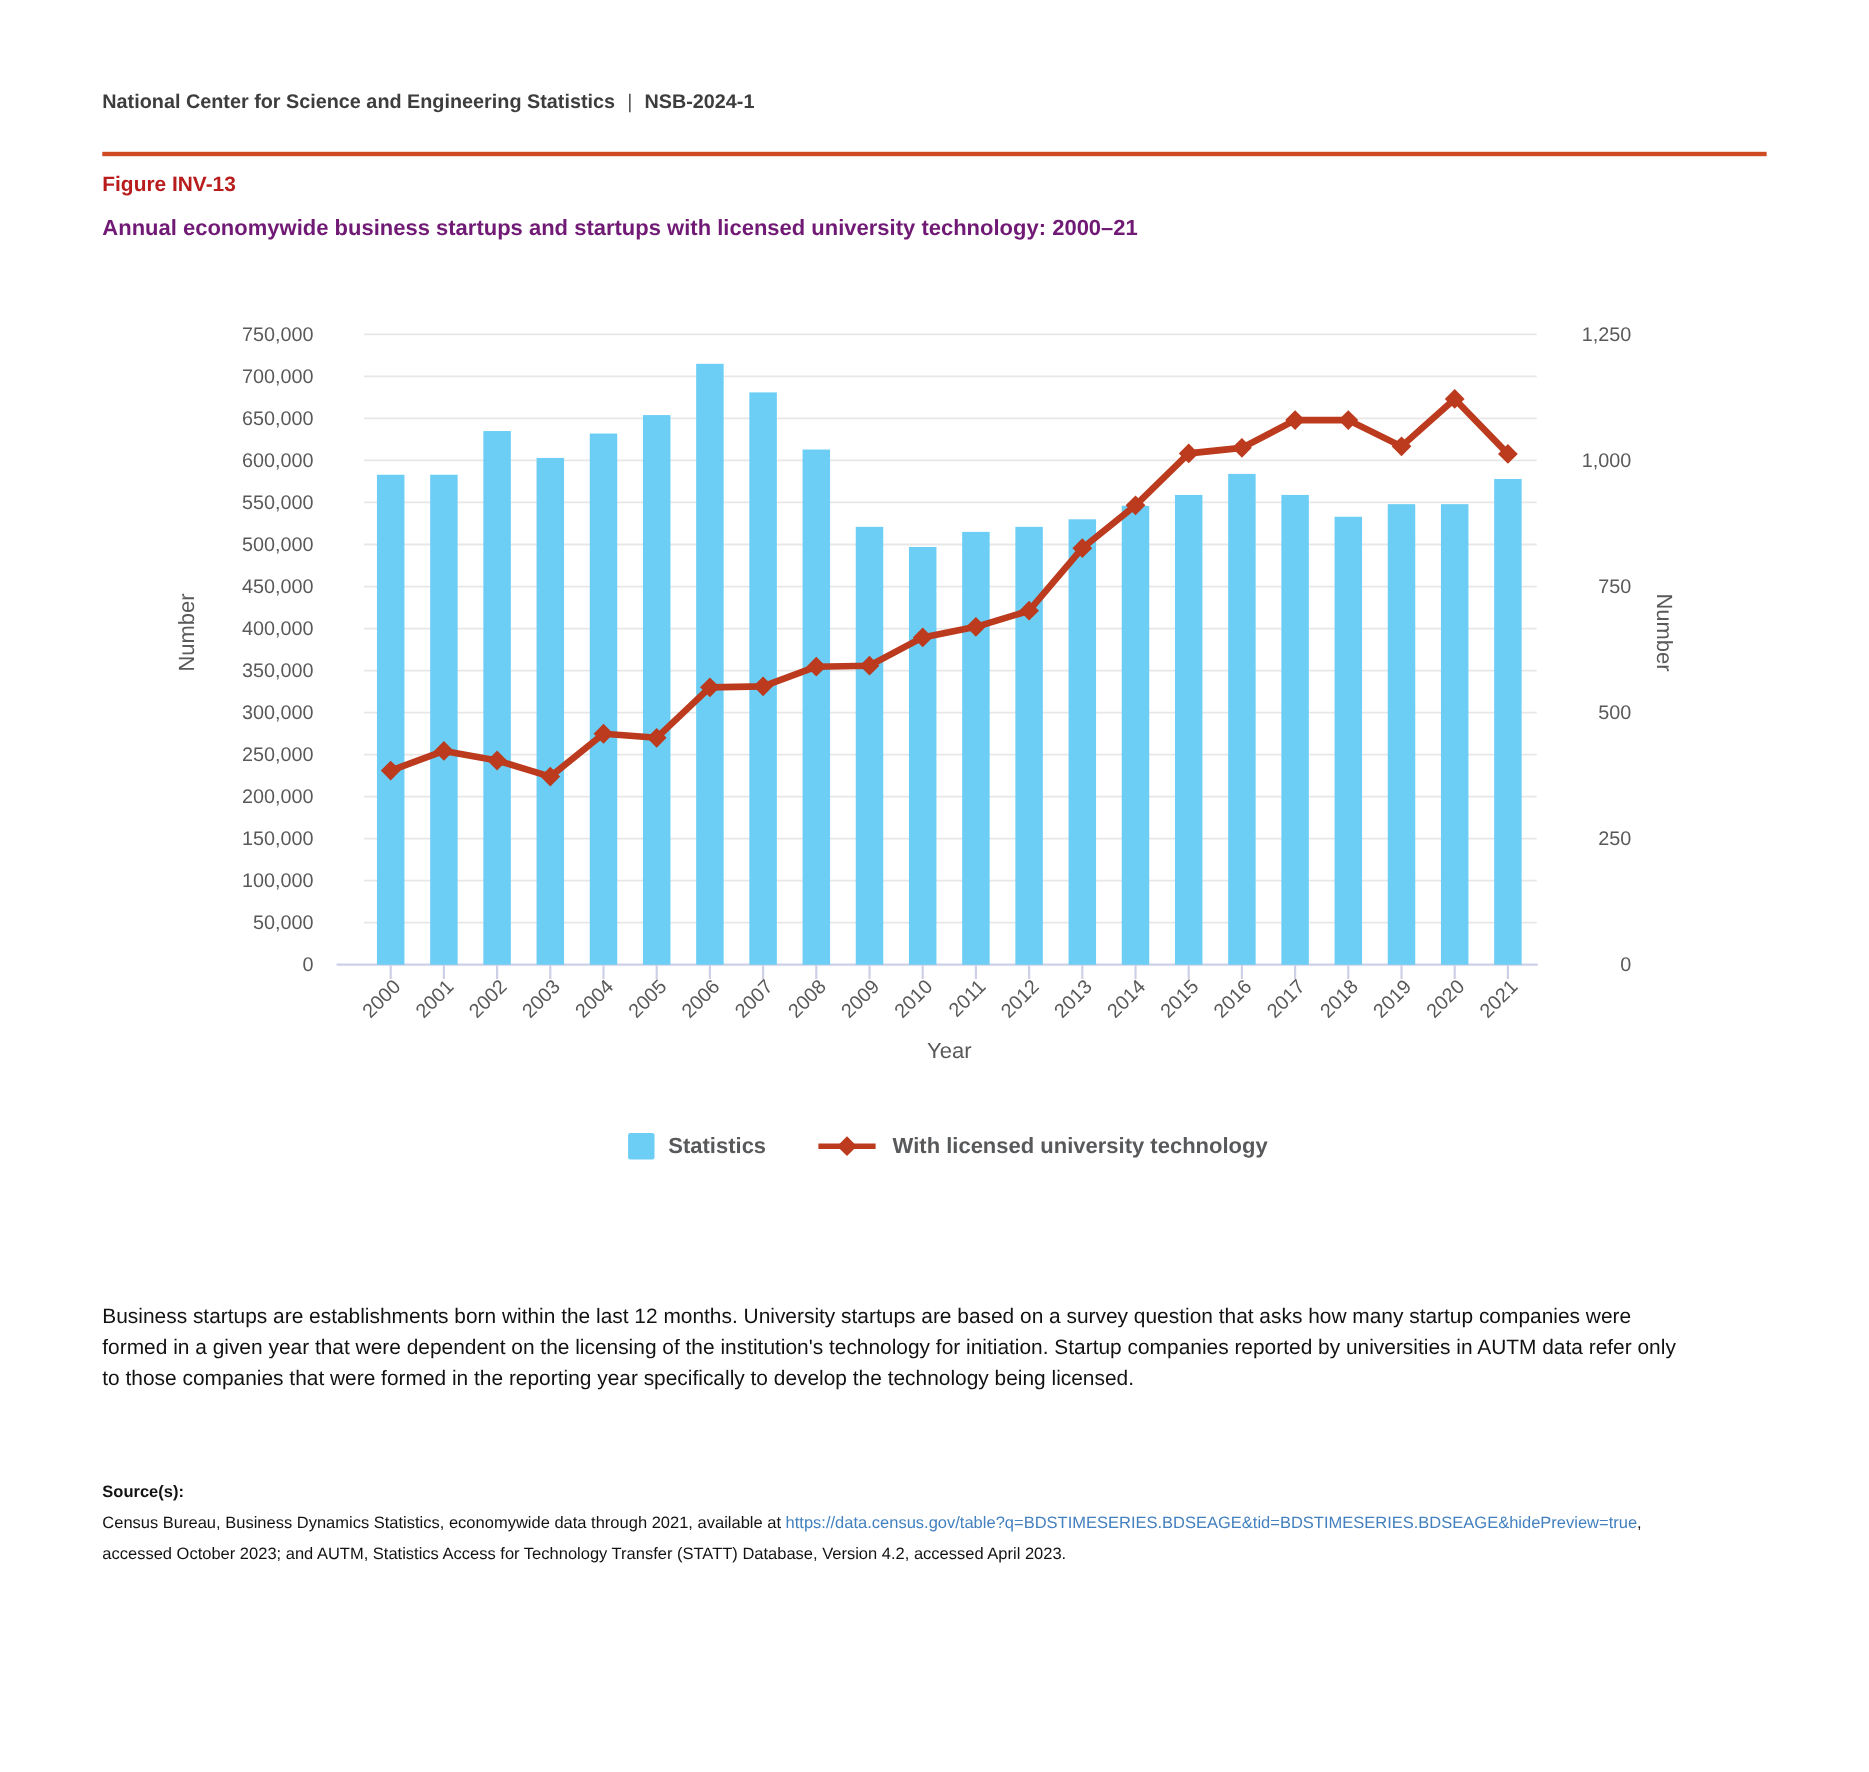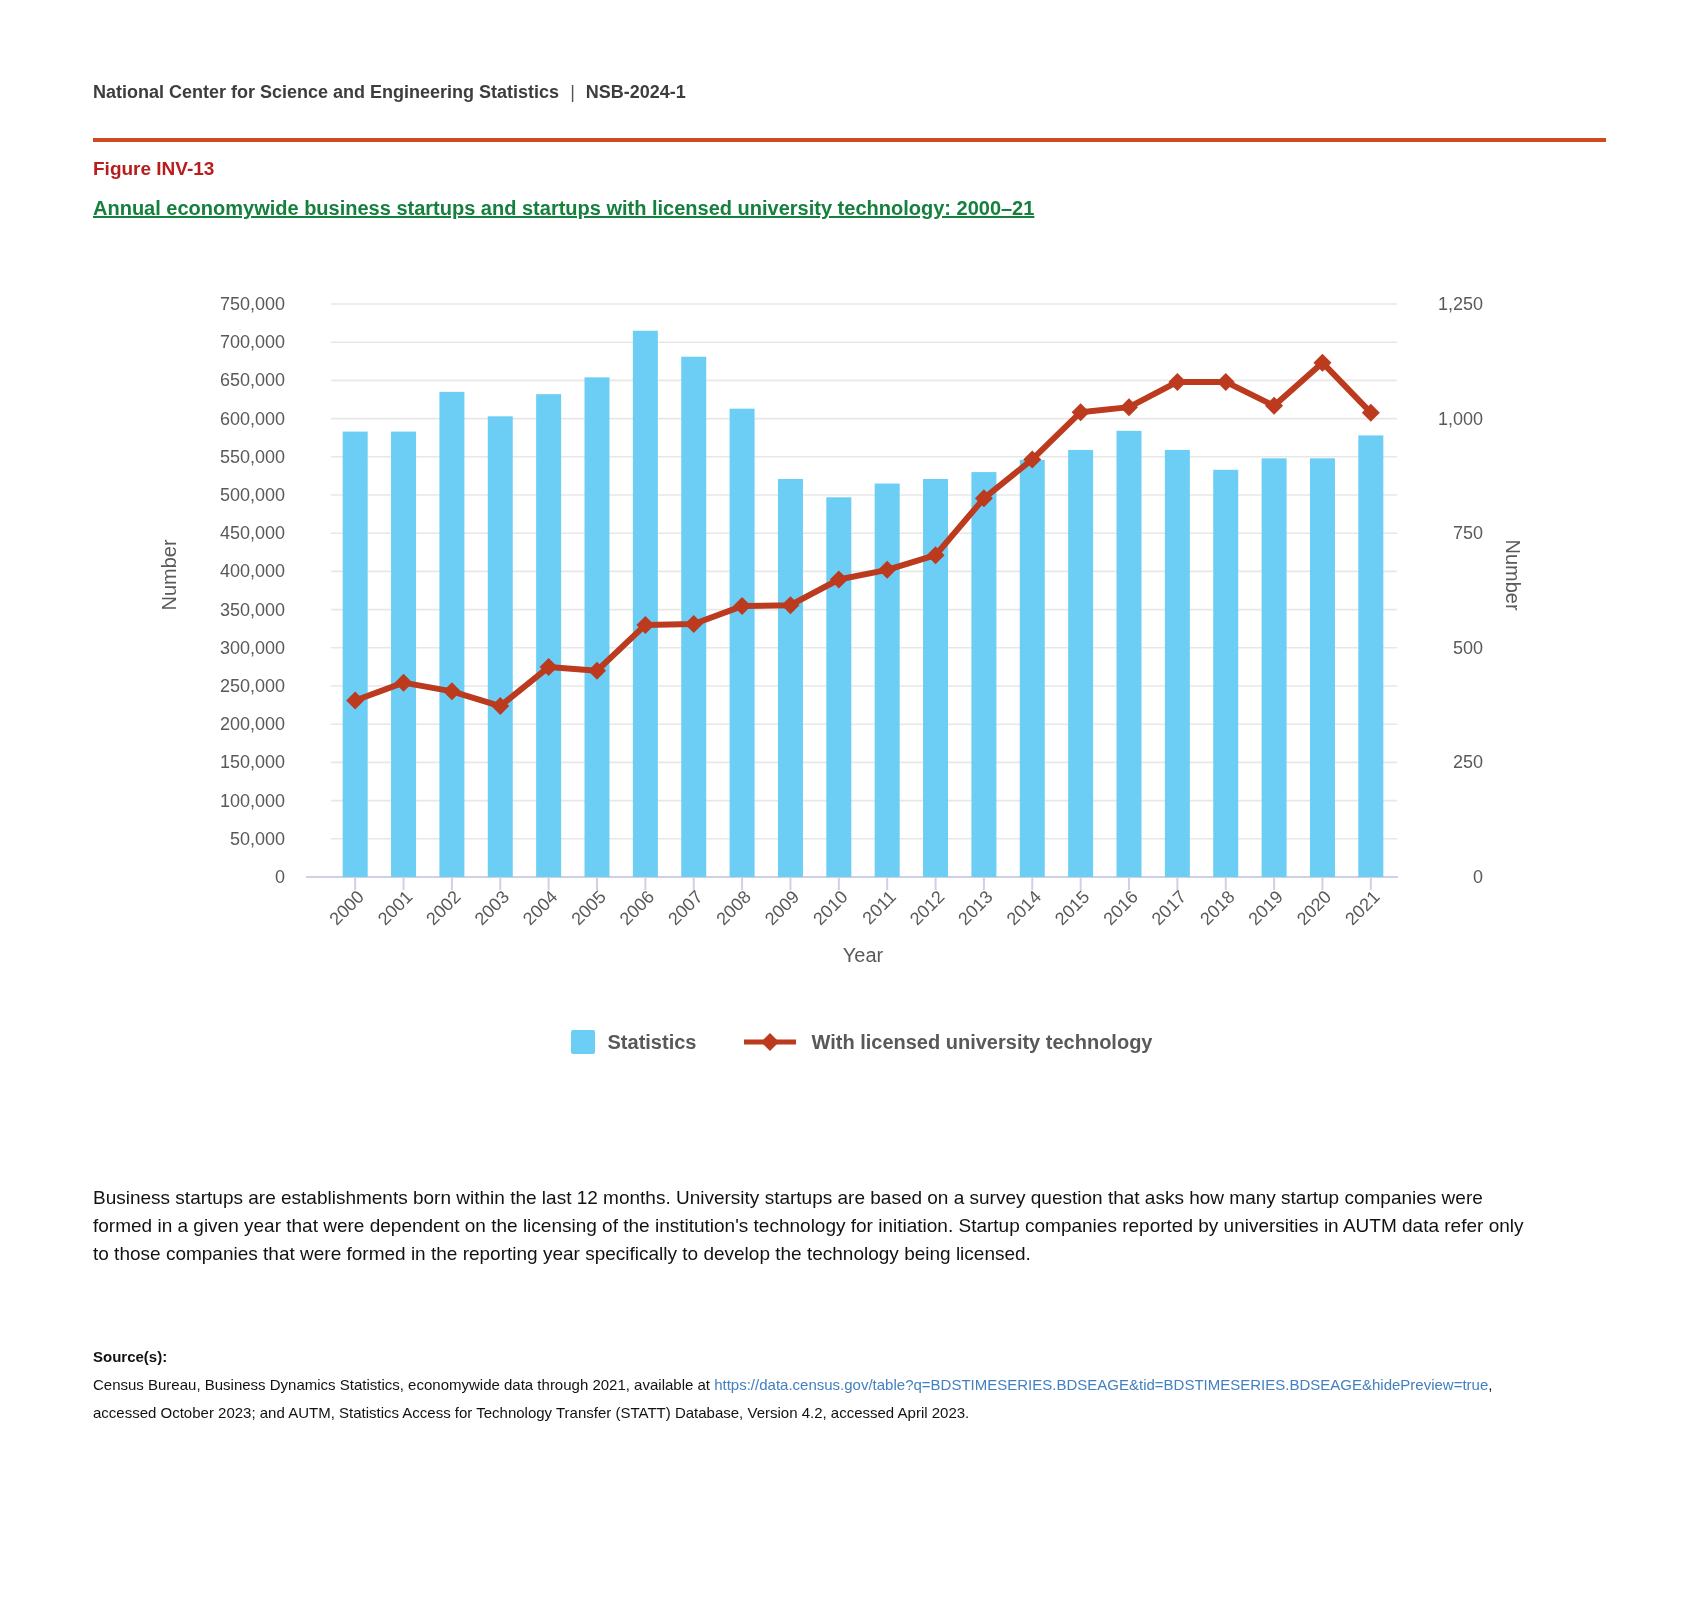--- a/index.html
+++ b/index.html
@@ -4,21 +4,21 @@
 <style>
   html,body{margin:0;padding:0;background:#ffffff;}
   #page{position:relative;width:1699px;height:1479px;background:#ffffff;overflow:hidden;
         font-family:"Liberation Sans", sans-serif;color:#1a1a1a;}
 
   .doc-header{position:absolute;left:93px;top:82px;font-size:18px;font-weight:bold;color:#3d3d3d;}
   .doc-header .sep{margin:0 11px;font-weight:normal;color:#555;}
   .top-rule{position:absolute;left:93px;top:130px;width:1513px;height:4px;border:none;}
 
   .figure-label{position:absolute;left:93px;top:158px;font-size:19px;font-weight:bold;color:#b91c1c;}
-  .figure-title{position:absolute;left:93px;top:197px;width:1480px;font-size:20px;font-weight:bold;color:#15803d;text-decoration:underline;}
+  .figure-title{position:absolute;left:93px;top:197px;width:1480px;font-size:20px;font-weight:bold;color:#701a75;}
 
   #chart-svg{position:absolute;left:0;top:0;}
 
   .legend{position:absolute;left:0;top:1030px;width:1699px;display:flex;justify-content:center;
           align-items:center;gap:46px;transform:translateX(12px);}
   .legend-item{display:flex;align-items:center;gap:13px;}
   .legend-label{font-size:20px;font-weight:bold;color:#58595b;}
   .legend-swatch{width:24px;height:24px;border-radius:2px;}
 
   .notes{position:absolute;left:93px;top:1184px;width:1446px;font-size:19px;line-height:28px;color:#121212;}

